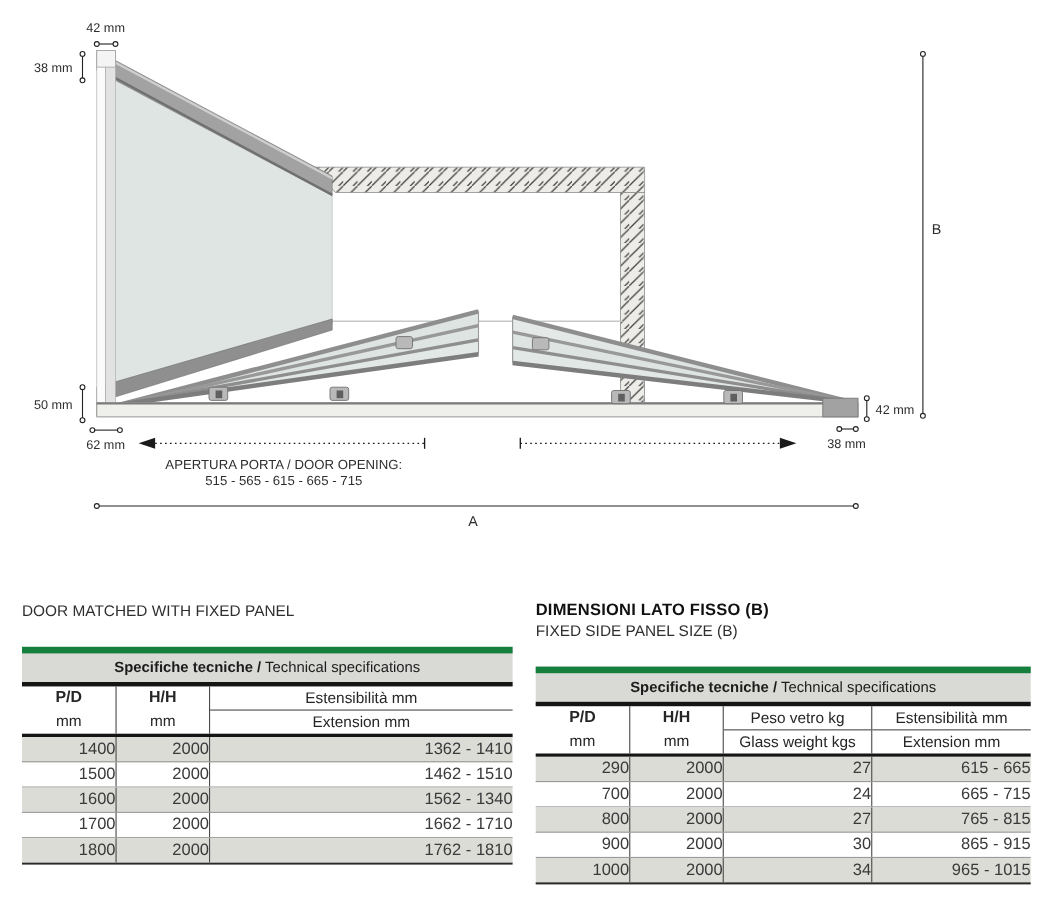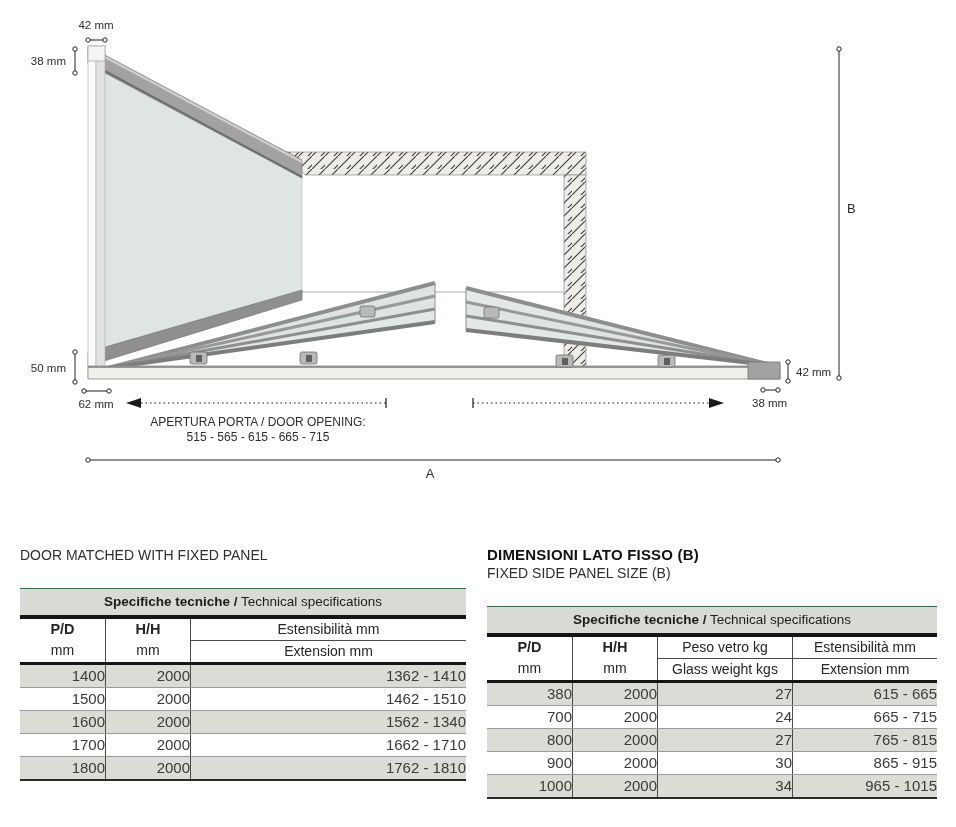--- a/index.html
+++ b/index.html
@@ -8,21 +8,21 @@
   .diagram-wrap{position:absolute;left:0;top:0;width:956px;height:540px;}
   svg text{font-family:"Liberation Sans",sans-serif;fill:#2e2e2e;}
 
   .tables-row{position:absolute;left:20px;top:546px;display:flex;gap:21px;}
   .spec-block{display:flex;flex-direction:column;}
   .spec-block.left{width:446px;}
   .spec-block.right{width:450px;}
   .tbl-title{font-size:15px;font-weight:bold;color:#111;letter-spacing:.2px;line-height:18px;margin:0;}
   .tbl-subtitle{font-size:14px;color:#2f2f2f;line-height:16px;margin-top:1px;}
   .spec-table{margin-top:25px;border-bottom:2px solid #2a2a2a;}
-  .spec-bar{border-top:1px solid #15803d;background:#d9d9d5;height:26px;line-height:26px;text-align:center;
+  .spec-bar{border-top:6px solid #15803d;background:#d9d9d5;height:26px;line-height:26px;text-align:center;
             font-size:13.5px;color:#1c1c1c;border-bottom:4px solid #151515;}
   .spec-bar b{font-weight:bold;}
   .hdr{display:grid;border-bottom:3px solid #151515;}
   .left .hdr, .left .row{grid-template-columns:85px 85px 1fr;}
   .right .hdr, .right .row{grid-template-columns:85px 85px 135px 1fr;}
   .hcol{text-align:center;}
   .hcol + .hcol{border-left:1px solid #4a4a4a;}
   .hline{height:21px;line-height:21px;font-size:14px;color:#262626;}
   .hline.bold{font-weight:bold;font-size:14.5px;}
   .hcol.split .hline:first-child{border-bottom:1px solid #4a4a4a;}
@@ -255,21 +255,21 @@
           <div class="hcol split">
             <div class="hline">Peso vetro kg</div>
             <div class="hline">Glass weight kgs</div>
           </div>
           <div class="hcol split">
             <div class="hline">Estensibilità mm</div>
             <div class="hline">Extension mm</div>
           </div>
         </div>
         <div class="row alt">
-          <div class="cell">380</div>
+          <div class="cell">290</div>
           <div class="cell">2000</div>
           <div class="cell">27</div>
           <div class="cell">615 - 665</div>
         </div>
         <div class="row">
           <div class="cell">700</div>
           <div class="cell">2000</div>
           <div class="cell">24</div>
           <div class="cell">665 - 715</div>
         </div>

